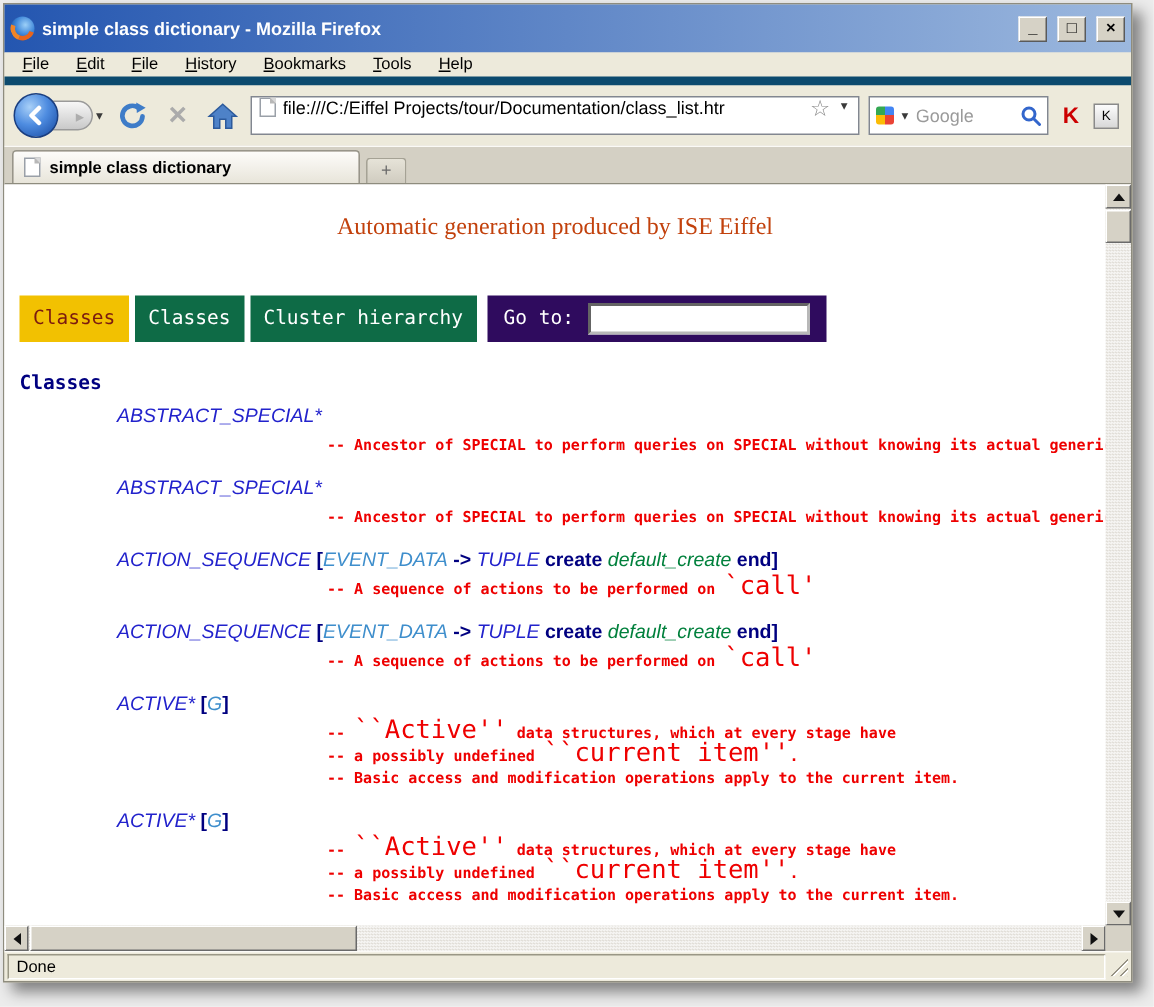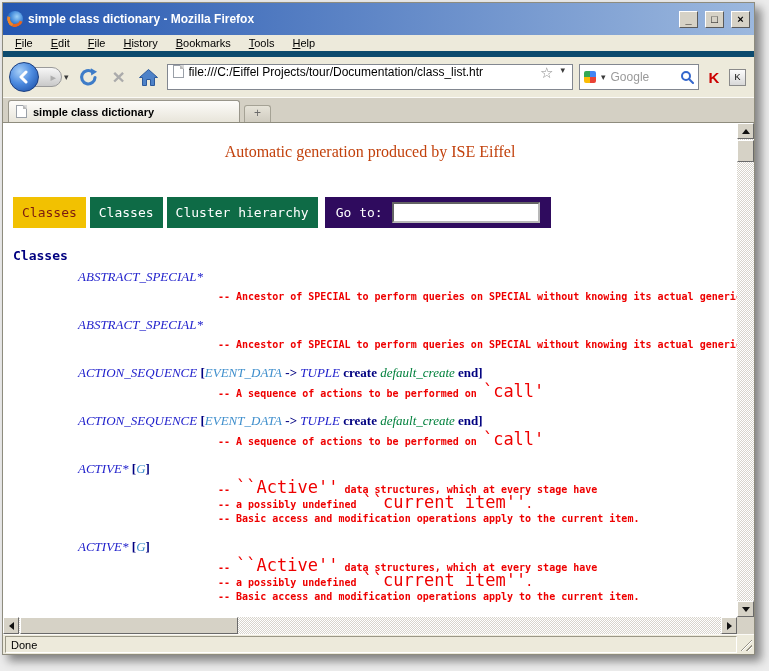--- a/index.html
+++ b/index.html
@@ -58,21 +58,21 @@
   .page-heading { font-family:"Liberation Serif",serif; font-size:16px; color:#c2410c; text-align:center; margin:12px 10px 16px 0; }
   .nav-row { margin-top:36px; display:flex; align-items:stretch; gap:4px; font-family:"DejaVu Sans Mono",monospace; font-size:13px; }
   .navbtn { padding:8px 9px; cursor:pointer; }
   .navbtn.gold  { background:#F2C101; color:#7B1A10; }
   .navbtn.green { background:#0E6B46; color:#FFFFFF; }
   .goto-box { background:#2F0B5E; color:#fff; display:flex; align-items:center; gap:9px; padding:0 11px; margin-left:3px; }
   .goto-input { width:148px; height:21px; border:2px inset #B8B8B8; background:#fff; font-family:"DejaVu Sans Mono",monospace; font-size:12px; }
   .section-title { margin-top:20px; font-family:"DejaVu Sans Mono",monospace; font-size:13px; font-weight:bold; color:#000080; }
   .class-list { margin-top:6px; }
   .entry { margin-left:65px; margin-bottom:17px; }
-  .entry-title { height:16px; white-space:nowrap; font-family:Liberation Serif, serif; font-size:13px; }
+  .entry-title { height:16px; white-space:nowrap; font-family:Liberation Sans, sans-serif; font-size:13px; }
   .entry-comment { margin-left:140px; height:15px; white-space:nowrap; font-family:"DejaVu Sans Mono",monospace; }
   .seg-cls  { color:#2222CC; font-style:italic; cursor:pointer; }
   .seg-gen  { color:#3E8ECC; font-style:italic; cursor:pointer; }
   .seg-kw   { color:#000080; font-weight:bold; }
   .seg-feat { color:#00803C; font-style:italic; cursor:pointer; }
   .seg-cs { color:#EE0000; font-weight:bold; font-size:10px; }
   .seg-cb { color:#EE0000; font-size:17px; }
 
   
   .sb-track { background:#fff; background-image:conic-gradient(#D8D4CC 25%, #fff 0 50%, #D8D4CC 0 75%, #fff 0); background-size:2px 2px; }

